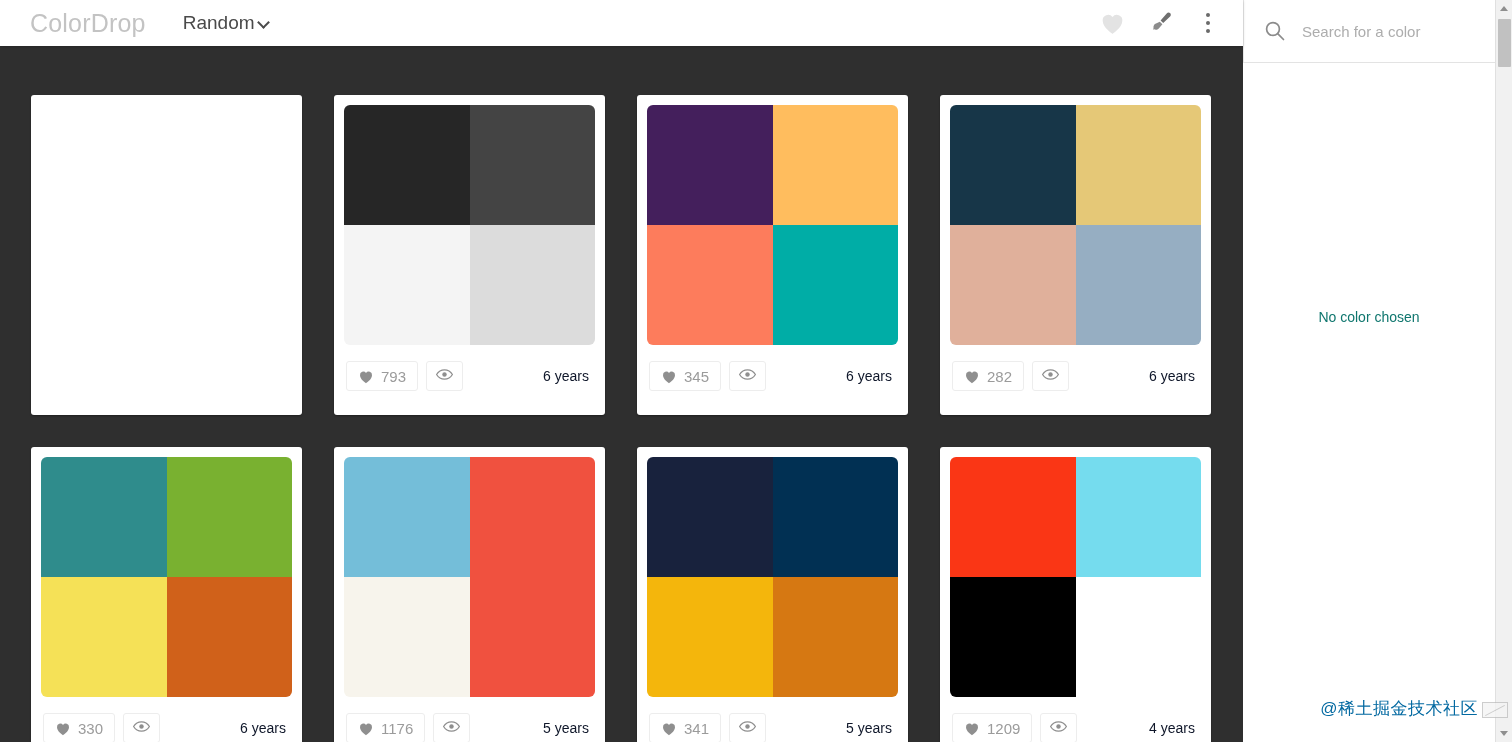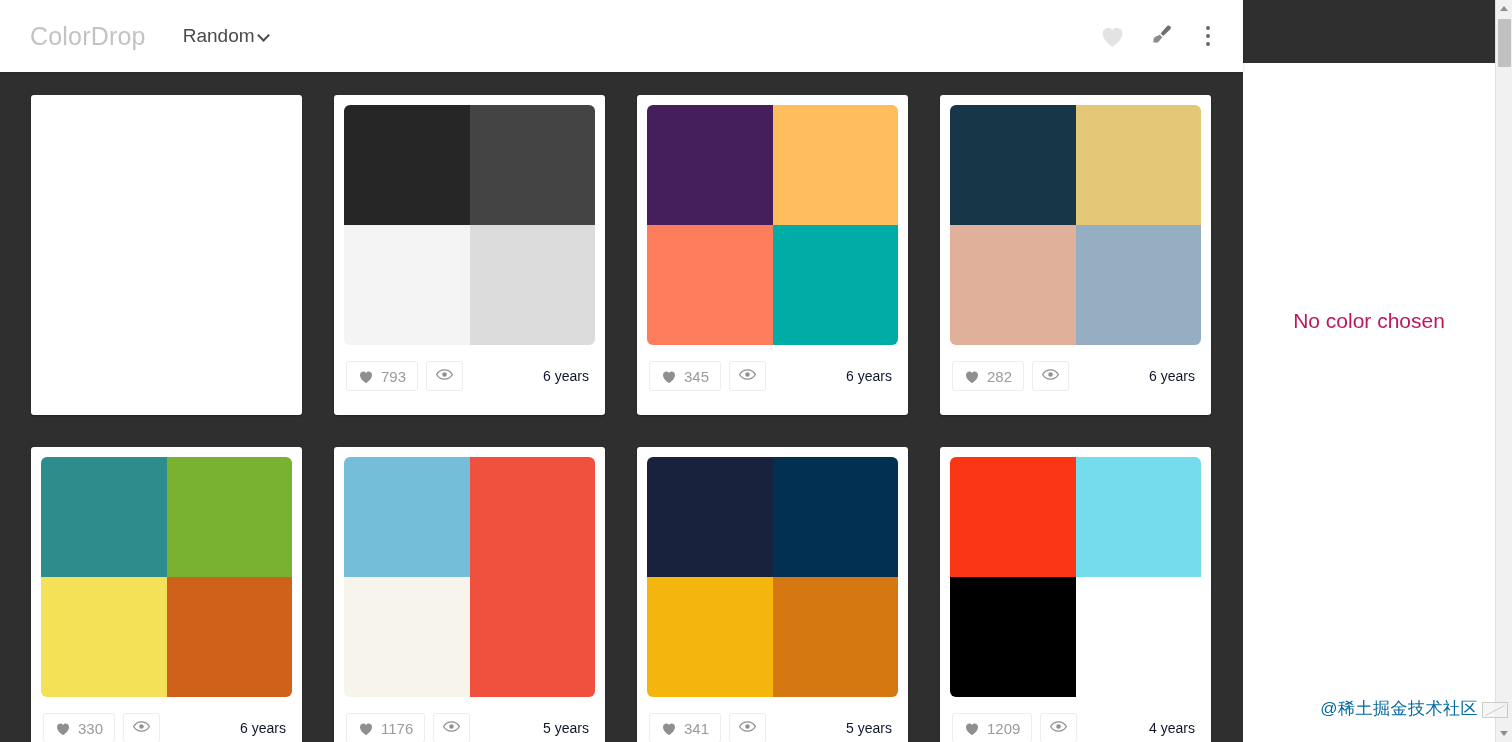--- a/index.html
+++ b/index.html
@@ -17,21 +17,21 @@
     width: 1512px;
     height: 742px;
     background: #2f2f2f;
   }
 
   
   .header {
     position: absolute;
     top: 0; left: 0;
     width: 1243px;
-    height: 72px;
+    height: 46px;
     background: #ffffff;
     display: flex;
     align-items: center;
     box-shadow: 0 1px 3px rgba(0,0,0,0.18);
     z-index: 5;
   }
   .brand {
     margin-left: 30px;
     font-size: 25px;
     color: #c3c3c3;
@@ -119,22 +119,22 @@
     top: 63px; left: 1243px;
     width: 252px;
     height: 679px;
     background: #ffffff;
     display: flex;
     align-items: flex-start;
     justify-content: center;
   }
   .no-color {
     margin-top: 246px;
-    font-size: 21px;
-    color: #be185d;
+    font-size: 14px;
+    color: #0f766e;
   }
   .watermark {
     position: absolute;
     right: 17px;
     bottom: 22px;
     font-size: 17px;
     color: #0369a1;
     white-space: nowrap;
     letter-spacing: 0.5px;
   }
@@ -282,20 +282,29 @@
         </svg>
       </span>
       <span class="kebab">
         <span></span>
         <span></span>
         <span></span>
       </span>
     </div>
   </div>
 
+  <div class="search-panel">
+    <span class="search-icon">
+      <svg width="22" height="22" viewBox="0 0 22 22">
+        <circle cx="9" cy="9" r="6.4" fill="none" stroke="#8b8b8b" stroke-width="1.7"></circle>
+        <line x1="13.7" y1="13.7" x2="19.5" y2="19.5" stroke="#8b8b8b" stroke-width="1.7" stroke-linecap="round"></line>
+      </svg>
+    </span>
+    <input class="search-input" type="text" placeholder="Search for a color" style="">
+  </div>
 
   <div class="right-panel">
     <div class="no-color">No color chosen</div>
     <div class="watermark">@稀土掘金技术社区</div>
   </div>
 
   <div class="grid" id="grid">
       <div class="row">
         <div class="card blank"></div>
         <div class="card">

